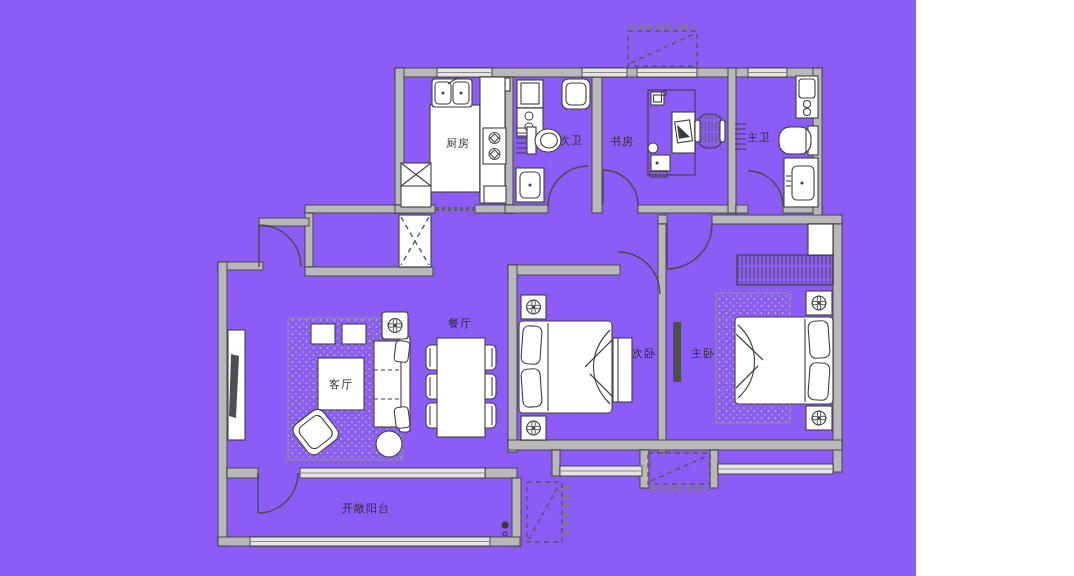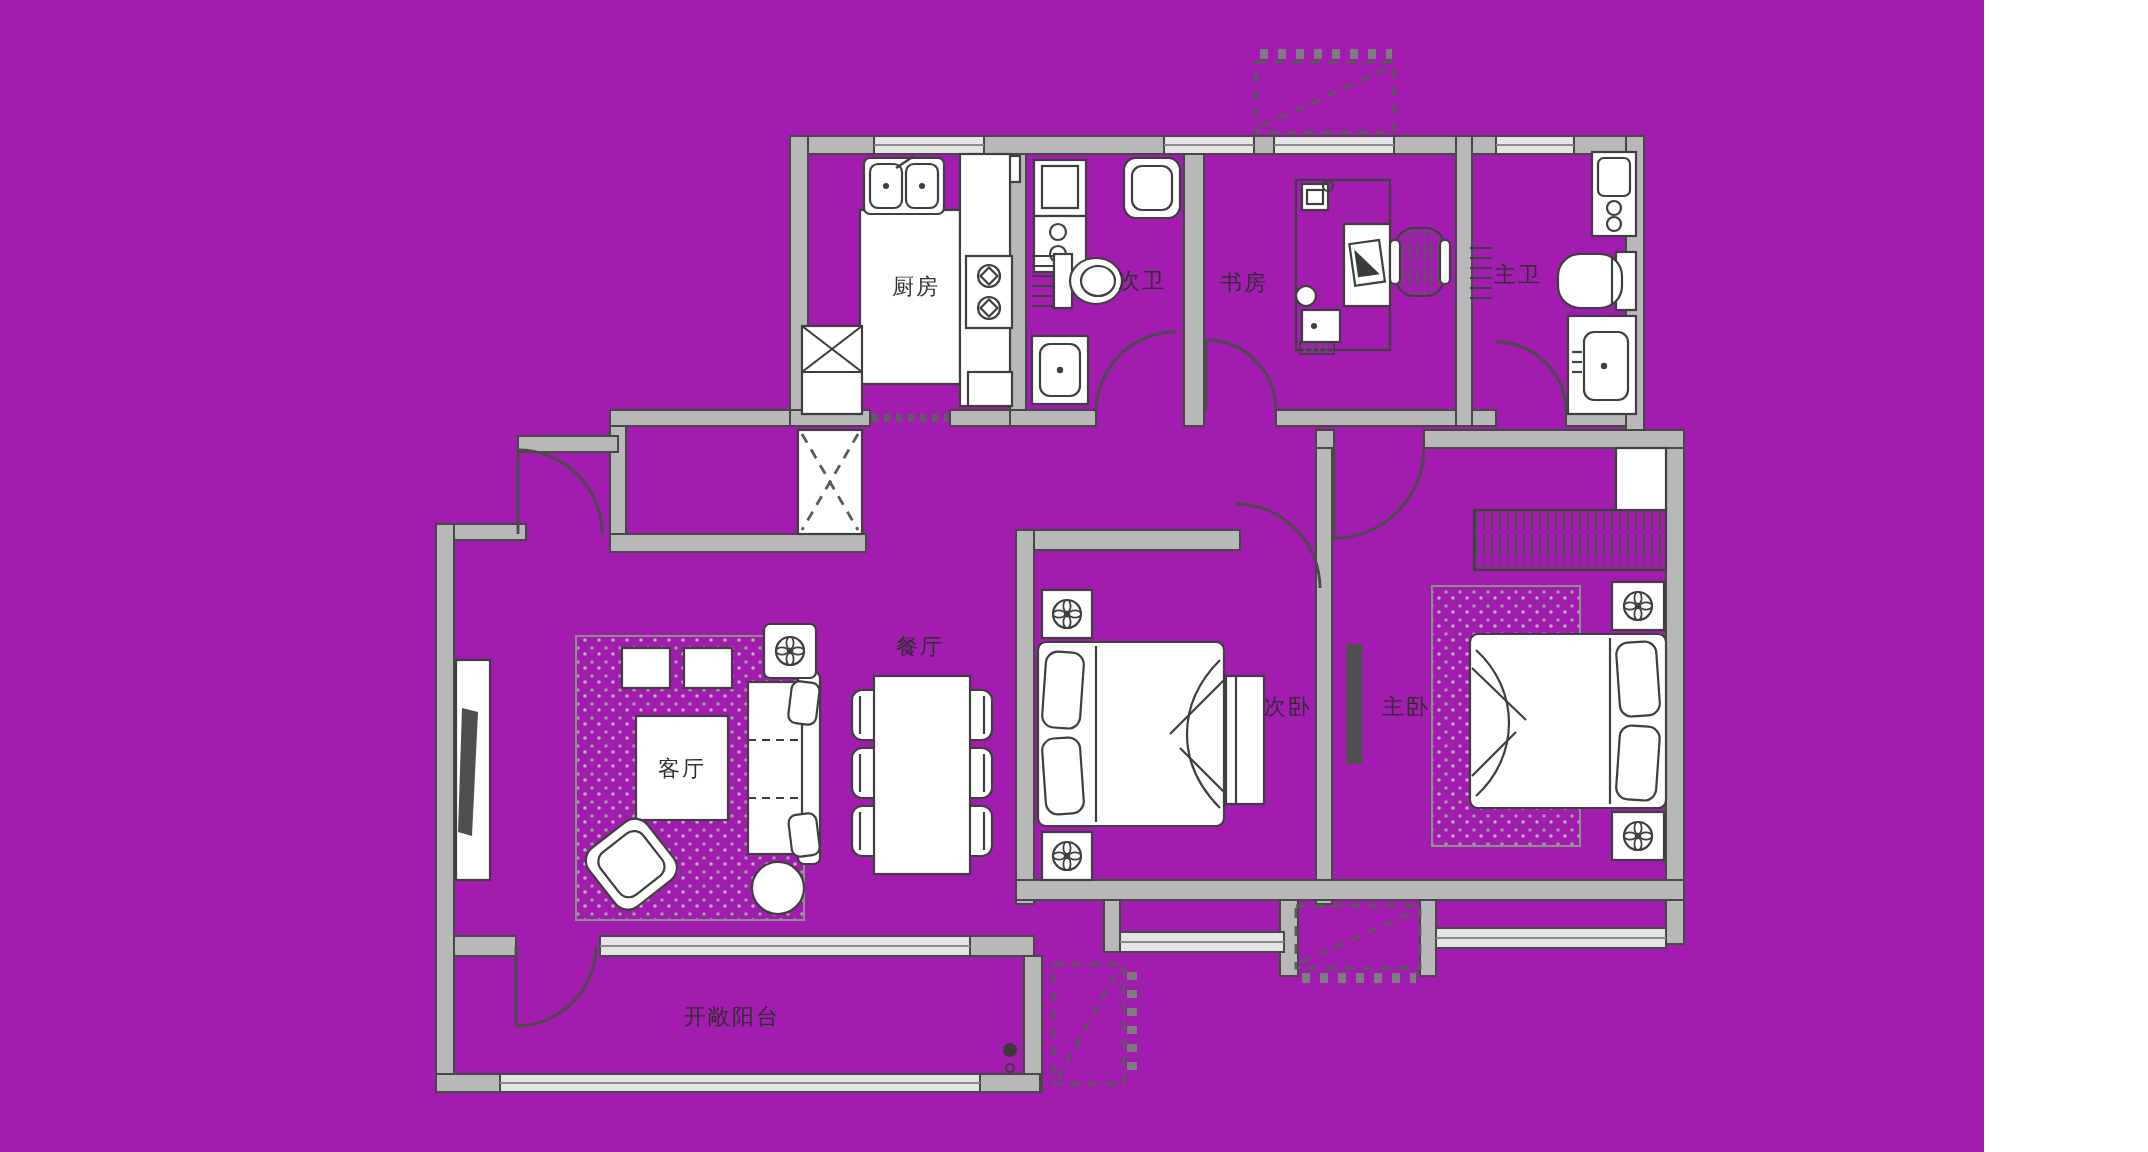--- a/index.html
+++ b/index.html
@@ -1,16 +1,16 @@
 <!DOCTYPE html>
 <html><head>
 <meta charset="utf-8">
 <style>
   html,body{margin:0;padding:0;background:#ffffff;}
-  .stage{position:relative;width:992px;height:576px;background:#a21caf;overflow:hidden;
+  .stage{position:relative;width:916px;height:576px;background:#8b5cf6;overflow:hidden;
          font-family:"Liberation Sans", sans-serif;}
   svg{display:block;}
   .w   {fill:#b8b8b8;stroke:#474747;stroke-width:1;}
   .win {fill:#e4e4e4;stroke:#474747;stroke-width:1;}
   .winline{stroke:#8a8a8a;stroke-width:1;}
   .f   {fill:#ffffff;stroke:#3f3f3f;stroke-width:1.1;}
   .fl  {fill:none;stroke:#3f3f3f;stroke-width:1.1;}
   .arc {fill:none;stroke:#4a4a4a;stroke-width:1.4;}
   .dash{fill:none;stroke:#5a5a5a;stroke-width:1.4;stroke-dasharray:5 4;}
   .dots{fill:none;stroke:#7d7d7d;stroke-width:5;stroke-dasharray:4 5;}

